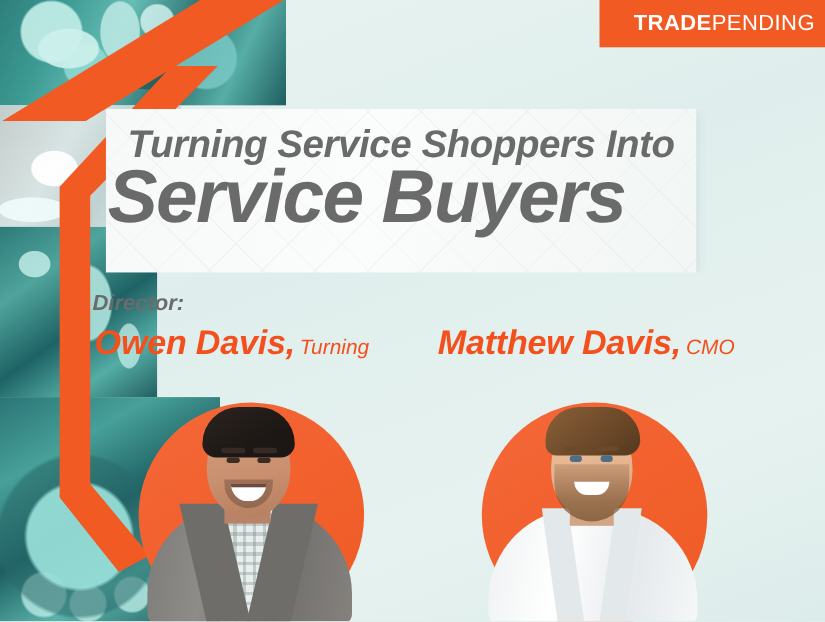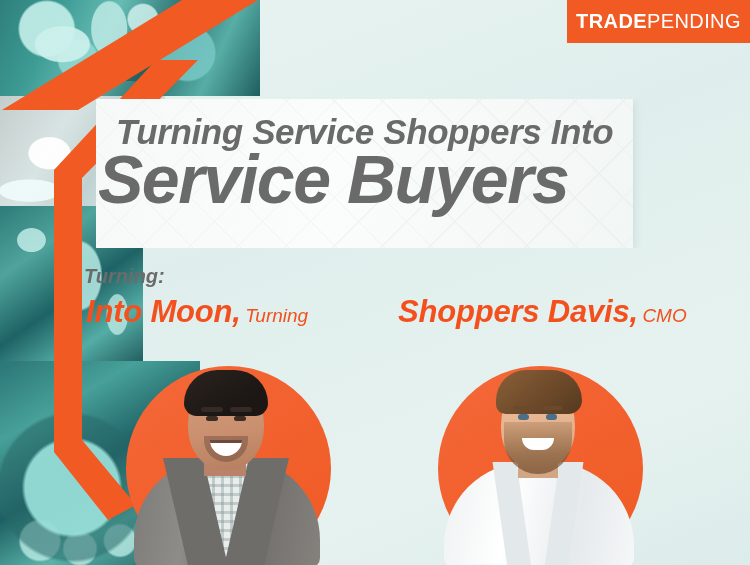--- a/index.html
+++ b/index.html
@@ -86,21 +86,21 @@
       repeating-linear-gradient(45deg,rgba(218,228,228,.55) 0 1px,transparent 1px 34px);}
   #title-line1{position:absolute;left:20px;top:13px;
     font-size:35px;font-weight:bold;font-style:italic;color:#6a6a6a;
     letter-spacing:-.4px;white-space:nowrap;}
   #title-line2{position:absolute;left:2px;top:46px;
     font-size:68px;font-weight:bold;font-style:italic;color:#6a6a6a;
     letter-spacing:-1.5px;white-space:nowrap;line-height:1;}
 
   
   #logo-bar{position:absolute;right:0;top:0;width:183px;height:43px;background:#f15a22;
-    display:flex;align-items:center;justify-content:center;}
+    display:flex;align-items:center;justify-content:center;padding-left:22px;}
   #logo-text{font-size:20px;letter-spacing:.4px;color:#ffffff;white-space:nowrap;}
   #logo-trade{font-weight:bold;}
   #logo-pending{font-weight:normal;}
 
   
   #speakers-label{position:absolute;left:84px;top:265px;
     font-size:20px;font-weight:bold;font-style:italic;color:#6b6b6b;}
   .speaker-name{position:absolute;top:294px;color:#f4501e;white-space:nowrap;}
   .speaker-name .nm{font-size:31px;font-weight:bold;font-style:italic;letter-spacing:-.2px;}
   .speaker-name .ttl{font-size:19px;font-style:italic;font-weight:normal;}
@@ -191,25 +191,25 @@
   <div id="title-panel">
     <div class="tex"></div>
     <div id="title-line1">Turning Service Shoppers Into</div>
     <div id="title-line2">Service Buyers</div>
   </div>
 
   <div id="logo-bar">
     <div id="logo-text"><span id="logo-trade">TRADE</span><span id="logo-pending">PENDING</span></div>
   </div>
 
-  <div id="speakers-label">Turning:</div>
-
-  <div class="speaker-name" id="speaker-1-name"><span class="nm">Into Moon,</span> <span class="ttl">Turning</span></div>
-
-  <div class="speaker-name" id="speaker-2-name"><span class="nm">Shoppers Davis,</span> <span class="ttl">CMO</span></div>
+  <div id="speakers-label">Director:</div>
+
+  <div class="speaker-name" id="speaker-1-name"><span class="nm">Owen Davis,</span> <span class="ttl">Turning</span></div>
+
+  <div class="speaker-name" id="speaker-2-name"><span class="nm">Matthew Davis,</span> <span class="ttl">CMO</span></div>
 
   <div class="portrait" id="portrait-1">
     <div class="circle"></div>
     <div class="person">
       <div id="p1-body"></div>
       <div id="p1-shirt"></div>
       <div id="p1-lapelL"></div>
       <div id="p1-lapelR"></div>
       <div id="p1-neck"></div>
       <div id="p1-head"></div>

